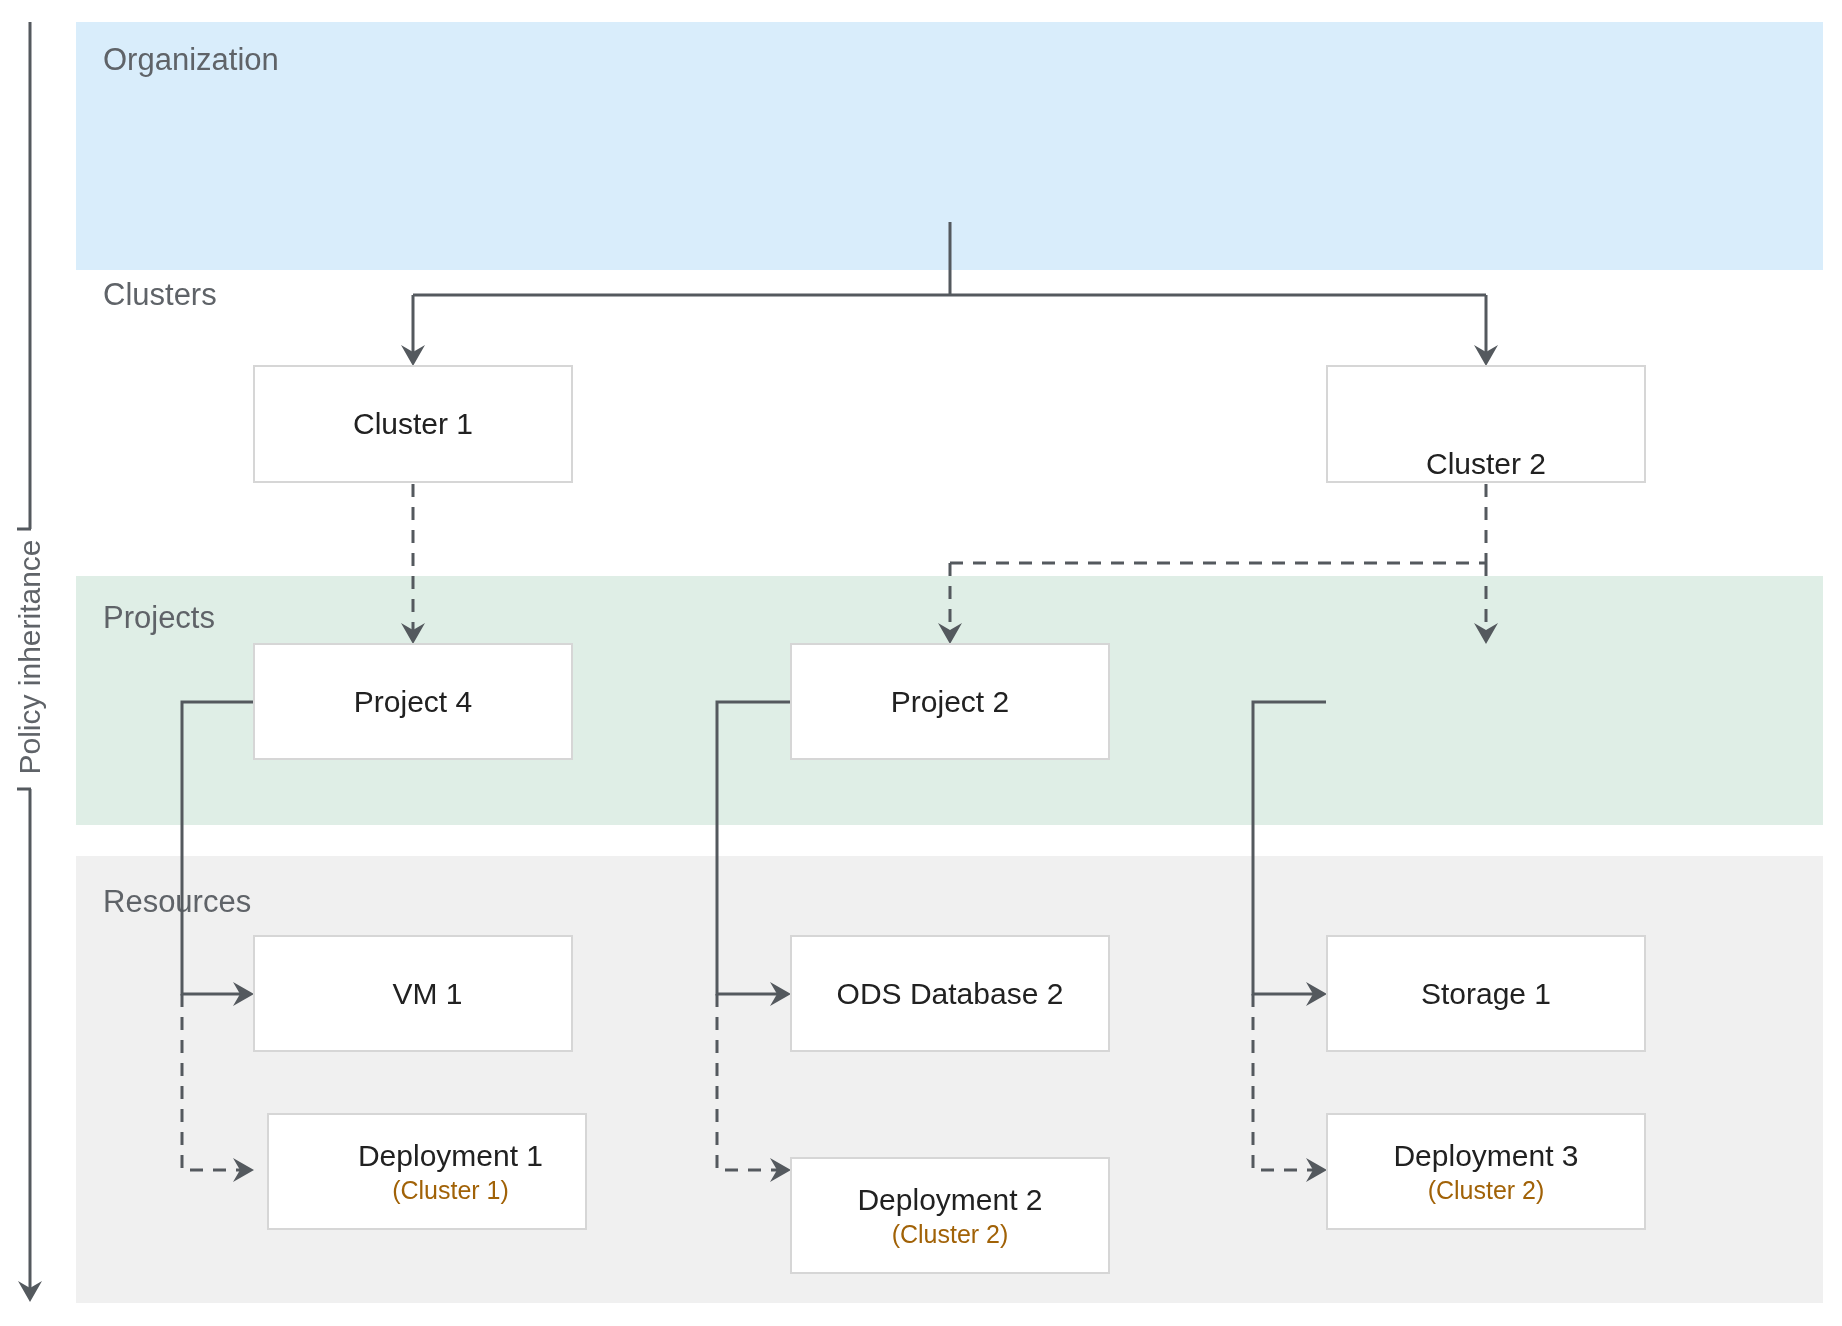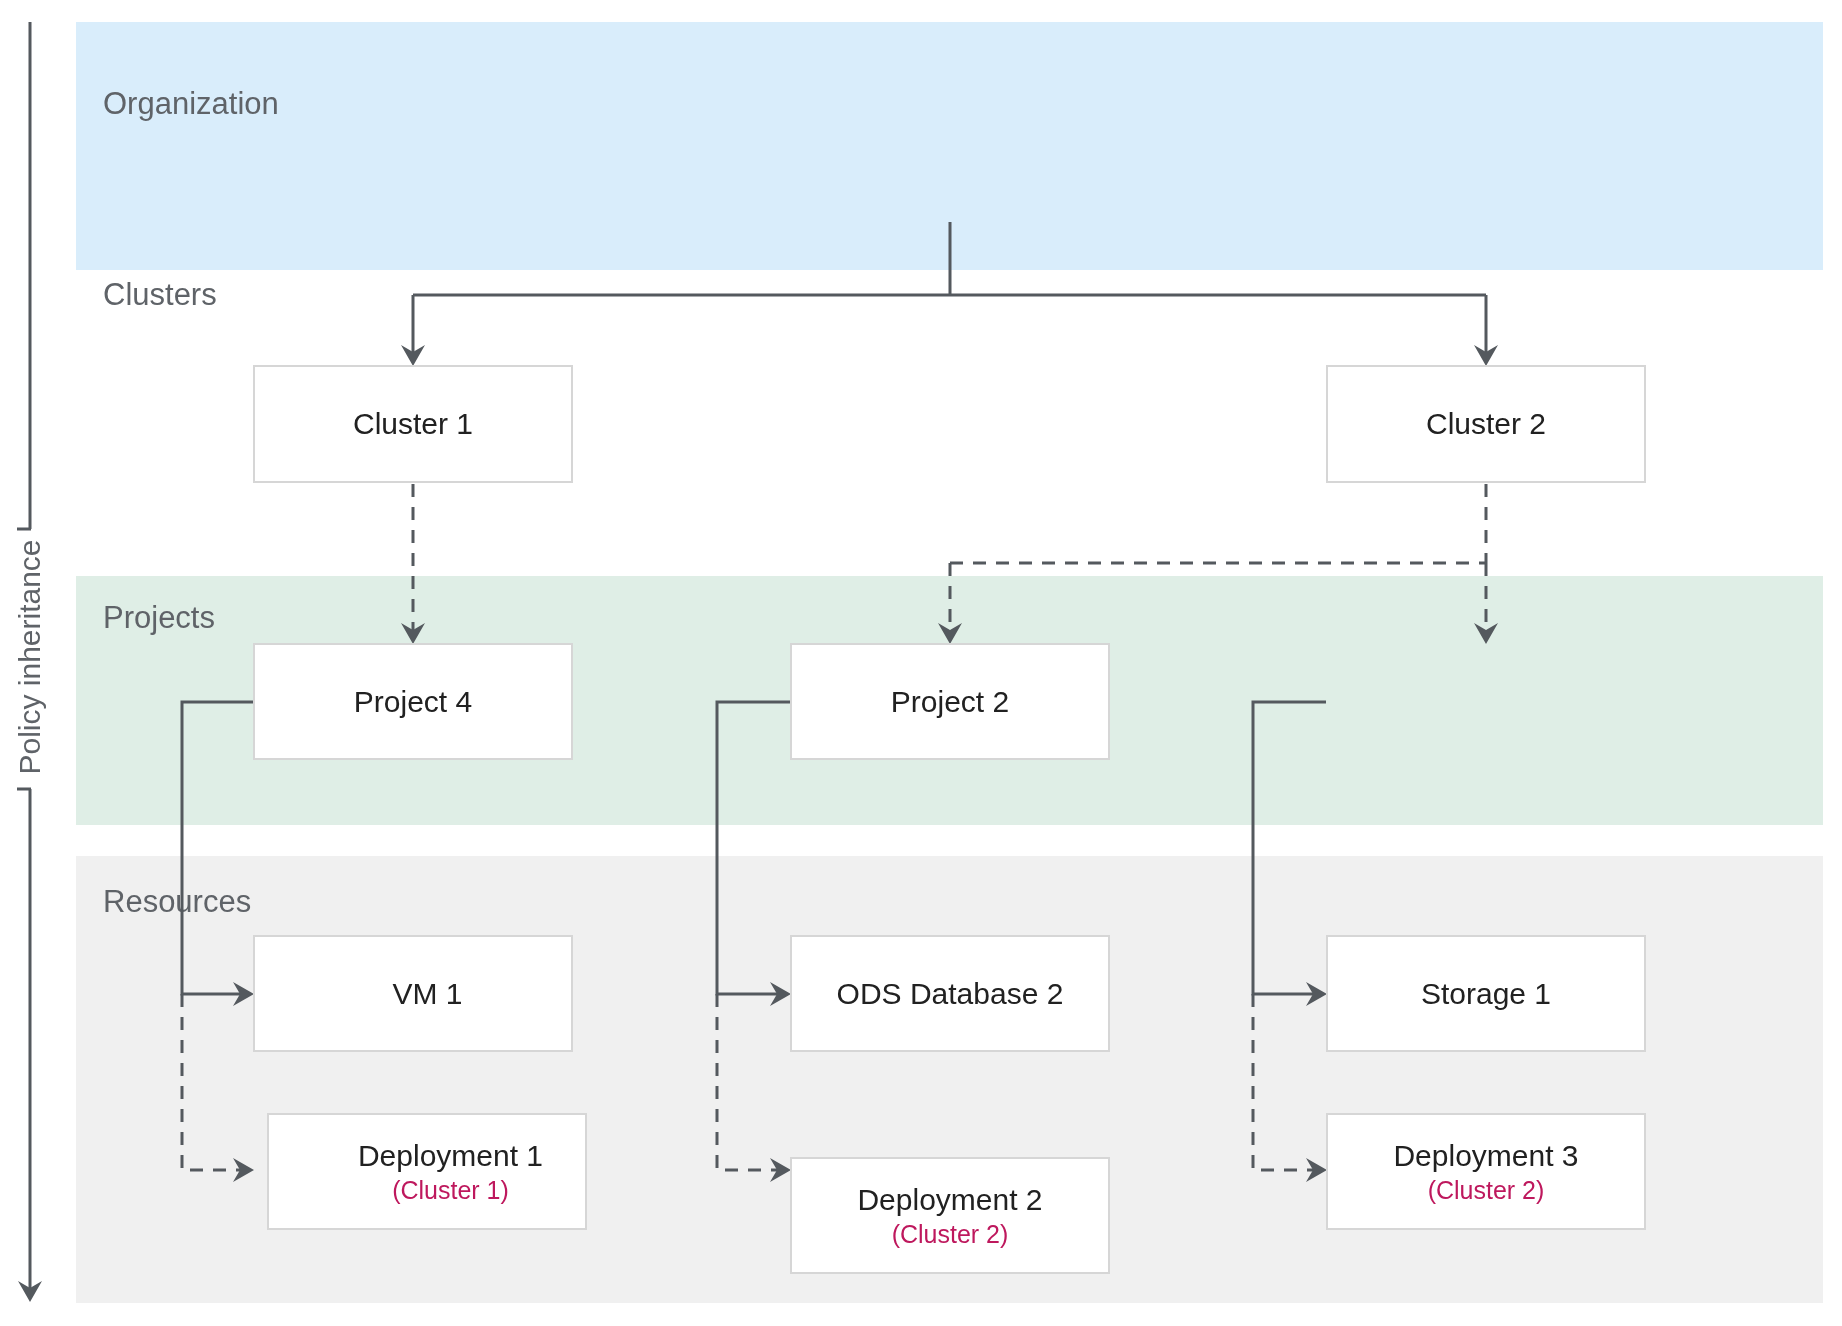--- a/index.html
+++ b/index.html
@@ -25,21 +25,21 @@
     position:absolute;
     width:320px;height:117px;
     box-sizing:border-box;
     background:#ffffff;
     border:2px solid #d6d6d6;
     display:flex;flex-direction:column;
     align-items:center;justify-content:center;
     font-size:30px;color:#212121;
     text-align:center;
   }
-  .node .node-sub{font-size:25px;margin-top:3px;color:#be185d;}
+  .node .node-sub{font-size:25px;margin-top:3px;color:#a16207;}
   .org-content{display:flex;align-items:center;gap:16px;}
   .globe{display:inline-flex;align-items:center;}
   .policy-label{
     position:absolute;
     left:-90px;top:640px;
     width:240px;height:34px;
     transform:rotate(-90deg);
     transform-origin:center center;
     text-align:center;
     font-size:30px;line-height:34px;
@@ -49,21 +49,21 @@
 </style>
 </head>
 <body>
 
 <div class="canvas">
 
   <div class="band band-org"></div>
   <div class="band band-projects"></div>
   <div class="band band-resources"></div>
 
-  <span class="band-label" style="left:103px;top:44px;margin-top:44px;">Organization</span>
+  <span class="band-label" style="left:103px;top:44px;">Organization</span>
   <span class="band-label" style="left:103px;top:279px;">Clusters</span>
   <span class="band-label" style="left:103px;top:602px;">Projects</span>
   <span class="band-label" style="left:103px;top:886px;">Resources</span>
 
   <div class="policy-label">Policy inheritance</div>
 
   <svg class="connector-layer" width="1842" height="1326" viewBox="0 0 1842 1326">
     <g stroke="#54595e" stroke-width="3" fill="none">
 
       <path d="M30 22 L30 529 M17 529 L31 529 M17 789 L31 789 M30 789 L30 1288"></path>
@@ -100,21 +100,21 @@
       <path d="M254 1170 L233 1158 L240 1170 L233 1182 Z"></path>
       <path d="M791 1170 L770 1158 L777 1170 L770 1182 Z"></path>
       <path d="M1327 1170 L1306 1158 L1313 1170 L1306 1182 Z"></path>
     </g>
   </svg>
 
 
   <div class="node" style="left:253px;top:365px;height:118px;">
     <span>Cluster 1</span>
   </div>
-  <div class="node" style="left:1326px;top:365px;height:118px;">
+  <div class="node" style="left:1326px;top:365px;height:118px;justify-content:flex-end;">
     <span>Cluster 2</span>
   </div>
 
   <div class="node" style="left:253px;top:643px;">
     <span>Project 4</span>
   </div>
   <div class="node" style="left:790px;top:643px;">
     <span>Project 2</span>
   </div>
 

